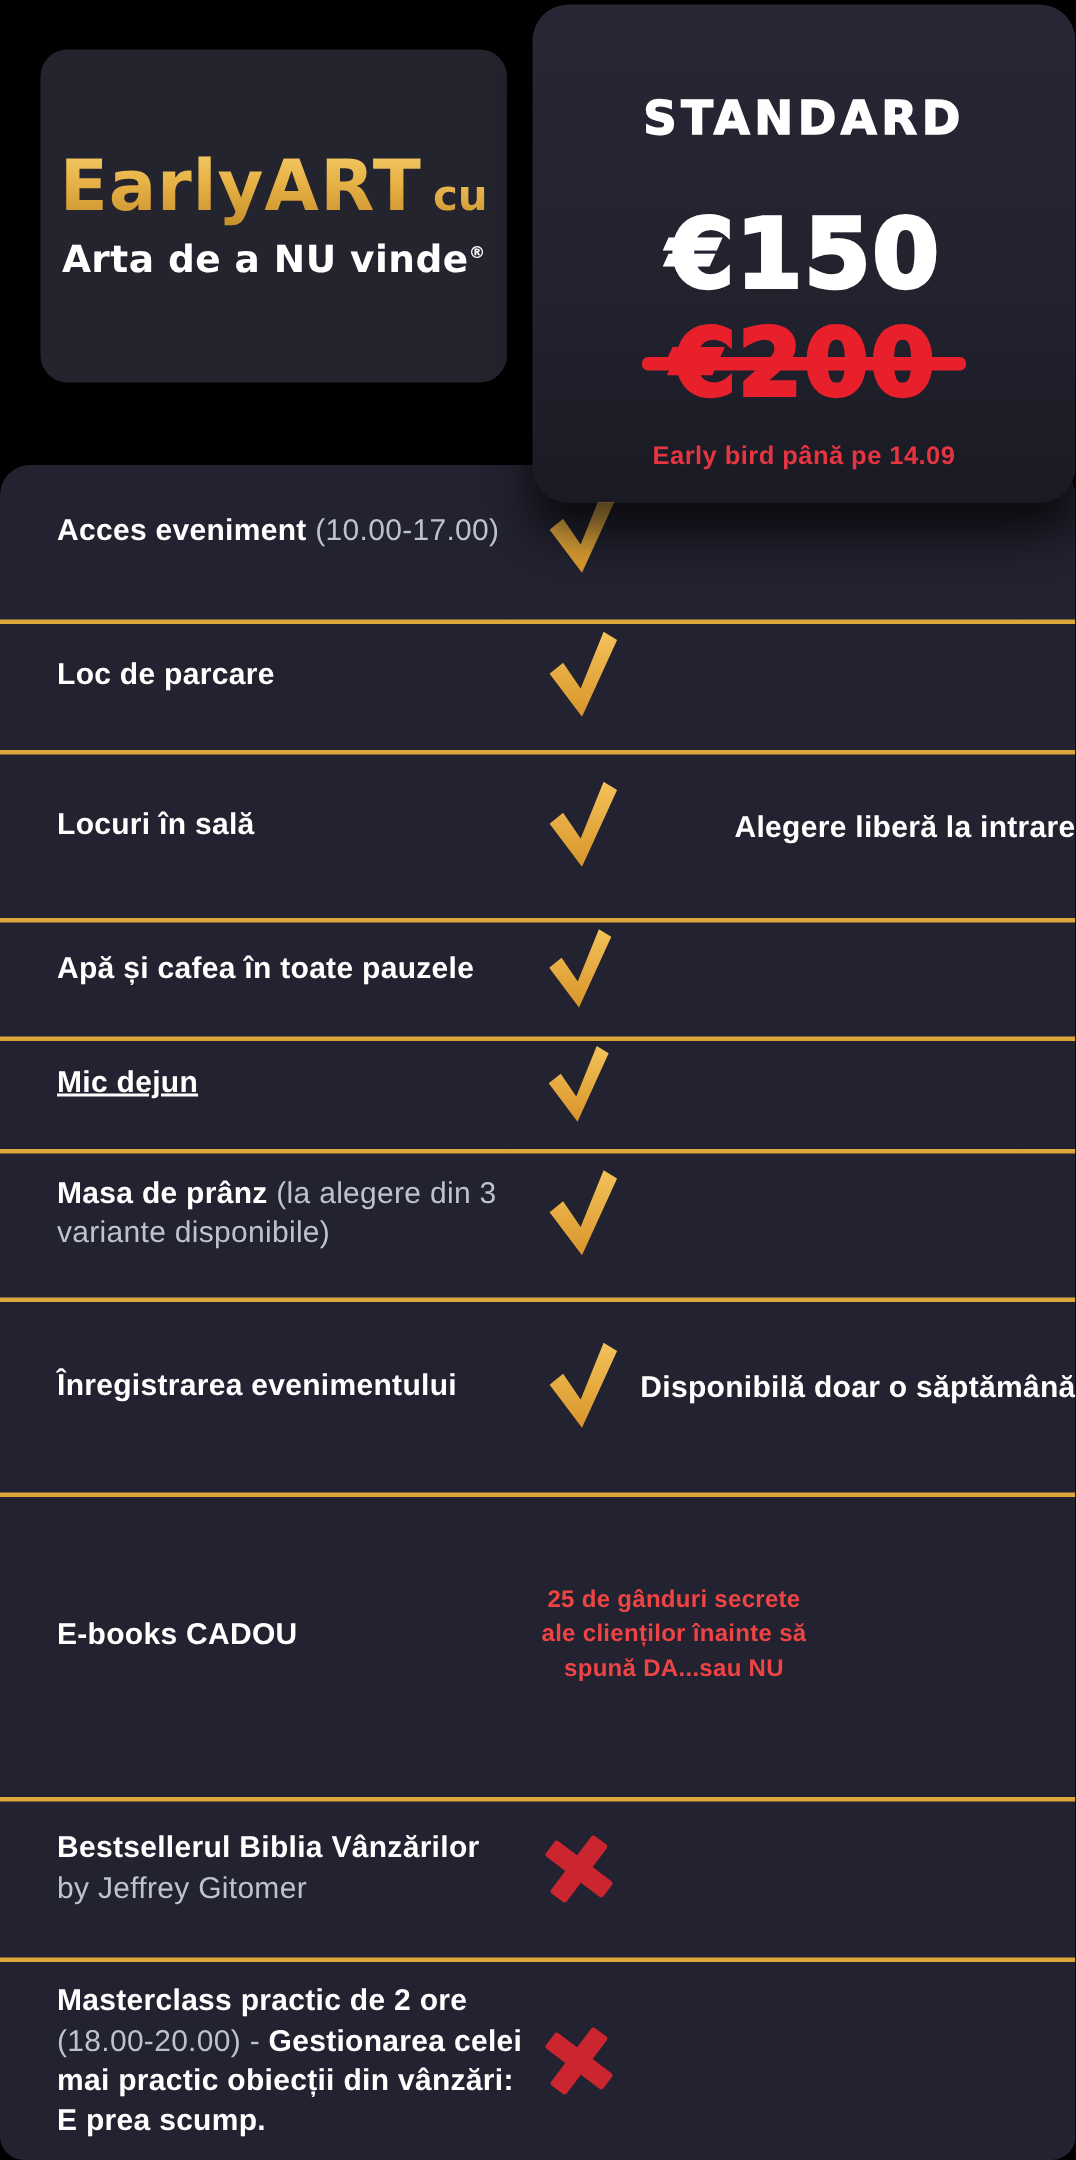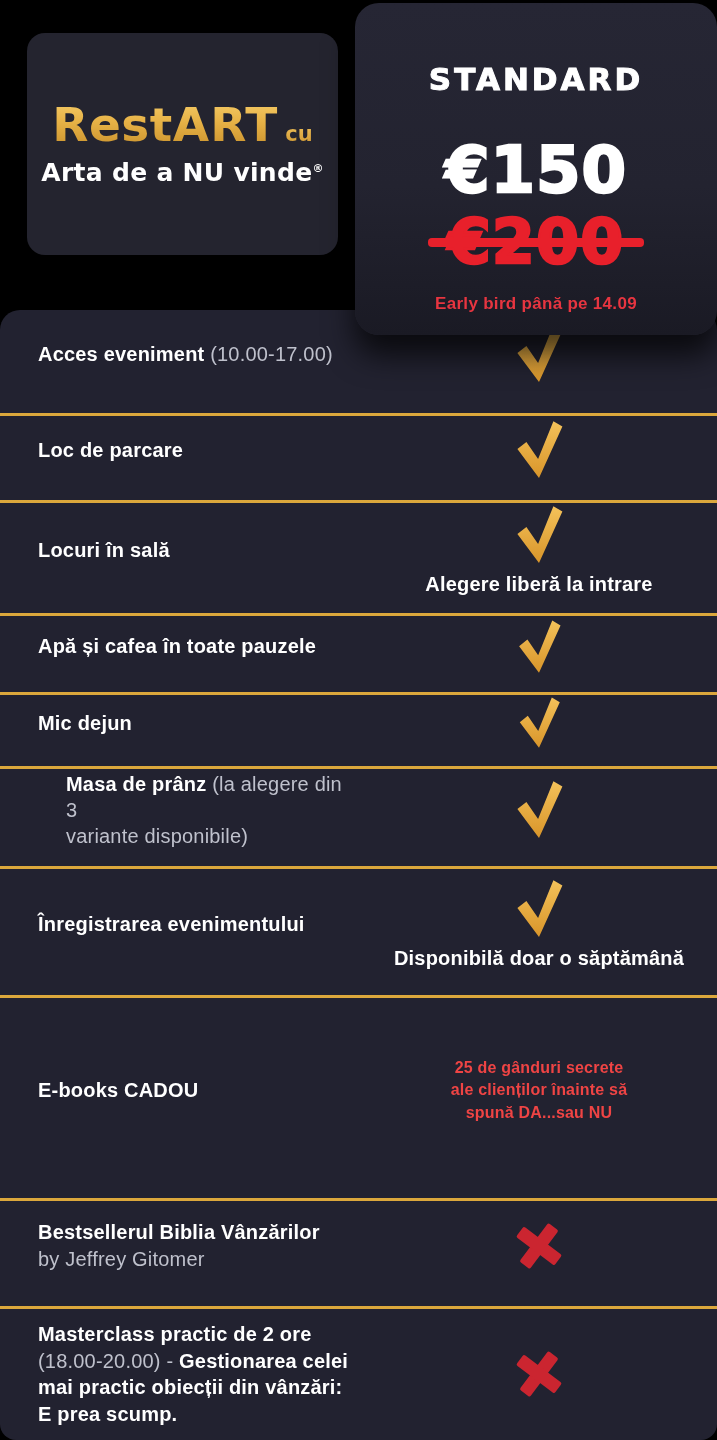--- a/index.html
+++ b/index.html
@@ -16,21 +16,21 @@
   }
   .logo-line{font-family:"DejaVu Sans", sans-serif;font-weight:bold;line-height:1;white-space:nowrap;}
   .logo-rest,.logo-art{
     font-size:47px;letter-spacing:0.5px;
     background:linear-gradient(180deg,#F6CE6C 0%,#E7B246 45%,#C68E2A 100%);
     -webkit-background-clip:text;background-clip:text;
     -webkit-text-fill-color:transparent;color:#E7B246;
   }
   .logo-art{letter-spacing:1px;}
   .logo-cu{
-    font-size:21px;font-weight:bold;margin-left:7px;color:#E2A93E;
+    font-size:28px;font-weight:bold;margin-left:7px;color:#E2A93E;
     background:linear-gradient(180deg,#F2C55F,#CE9630);
     -webkit-background-clip:text;background-clip:text;-webkit-text-fill-color:transparent;
   }
   .tagline{
     margin-top:10px;font-family:"DejaVu Sans", sans-serif;font-weight:bold;
     font-size:25px;color:#fff;letter-spacing:0.3px;white-space:nowrap;
   }
   .tagline sup{font-size:11px;vertical-align:super;}
 
   
@@ -70,30 +70,30 @@
     position:absolute;left:0;top:310px;width:717px;height:1130px;
     background:#222230;border-radius:20px 20px 16px 16px;z-index:1;
     display:flex;flex-direction:column;box-sizing:border-box;gap:15px;
   }
   .row{display:flex;align-items:center;box-sizing:border-box;}
   .row + .row{
     border-top:3px solid;
     border-image:linear-gradient(180deg,#DCA83C,#A87A22,#DCA83C) 1;
   }
   .r1{height:100px;} .r2{height:82px;} .r3{height:110px;} .r4{height:73px;}
-  .r5{height:67px;}  .r6{height:96px;padding-left:28px;} .r7{height:130px;} .r8{height:214px;}
+  .r5{height:67px;text-decoration:underline;}  .r6{height:96px;} .r7{height:130px;} .r8{height:214px;}
   .r9{height:105px;} .r10{height:153px;}
 
   .row-label{
     flex:1;padding-left:38px;padding-right:6px;
     font-size:20px;line-height:1.32;letter-spacing:0.2px;font-weight:bold;color:#fff;
   }
   .lt{font-weight:normal;color:#BFC1CC;}
   .row-value{
-    width:356px;display:flex;flex-direction:column;align-items:center;justify-content:space-between;
+    width:356px;display:flex;flex-direction:row;align-items:center;justify-content:space-between;
     text-align:center;
   }
   .note{
     margin-top:4px;font-weight:bold;font-size:20px;color:#fff;line-height:1.35;letter-spacing:0.2px;
   }
   .note3{font-weight:bold;font-size:16px;color:#ef4444;line-height:1.42;letter-spacing:0.2px;}
   .icon-check{width:54px;height:64px;display:block;}
   .icon-cross{width:50px;height:50px;display:block;}
   .svgdefs{position:absolute;width:0;height:0;}
 </style>
@@ -106,21 +106,21 @@
       <stop offset="0" stop-color="#F4C25A"></stop>
       <stop offset="1" stop-color="#D8952A"></stop>
     </linearGradient>
   </defs>
 </svg>
 
 <div id="canvas">
 
   <div class="logo-card">
     <div class="logo-line">
-      <span class="logo-rest">Rest</span><span class="logo-art">ART</span><span class="logo-cu">cu</span>
+      <span class="logo-rest">Early</span><span class="logo-art">ART</span><span class="logo-cu">cu</span>
     </div>
     <div class="tagline">
       <span>Arta de a NU vinde</span><sup>®</sup>
     </div>
   </div>
 
   <div class="price-card">
     <div class="plan-name">STANDARD</div>
     <div class="price-now">€150</div>
     <div class="price-old-row">

